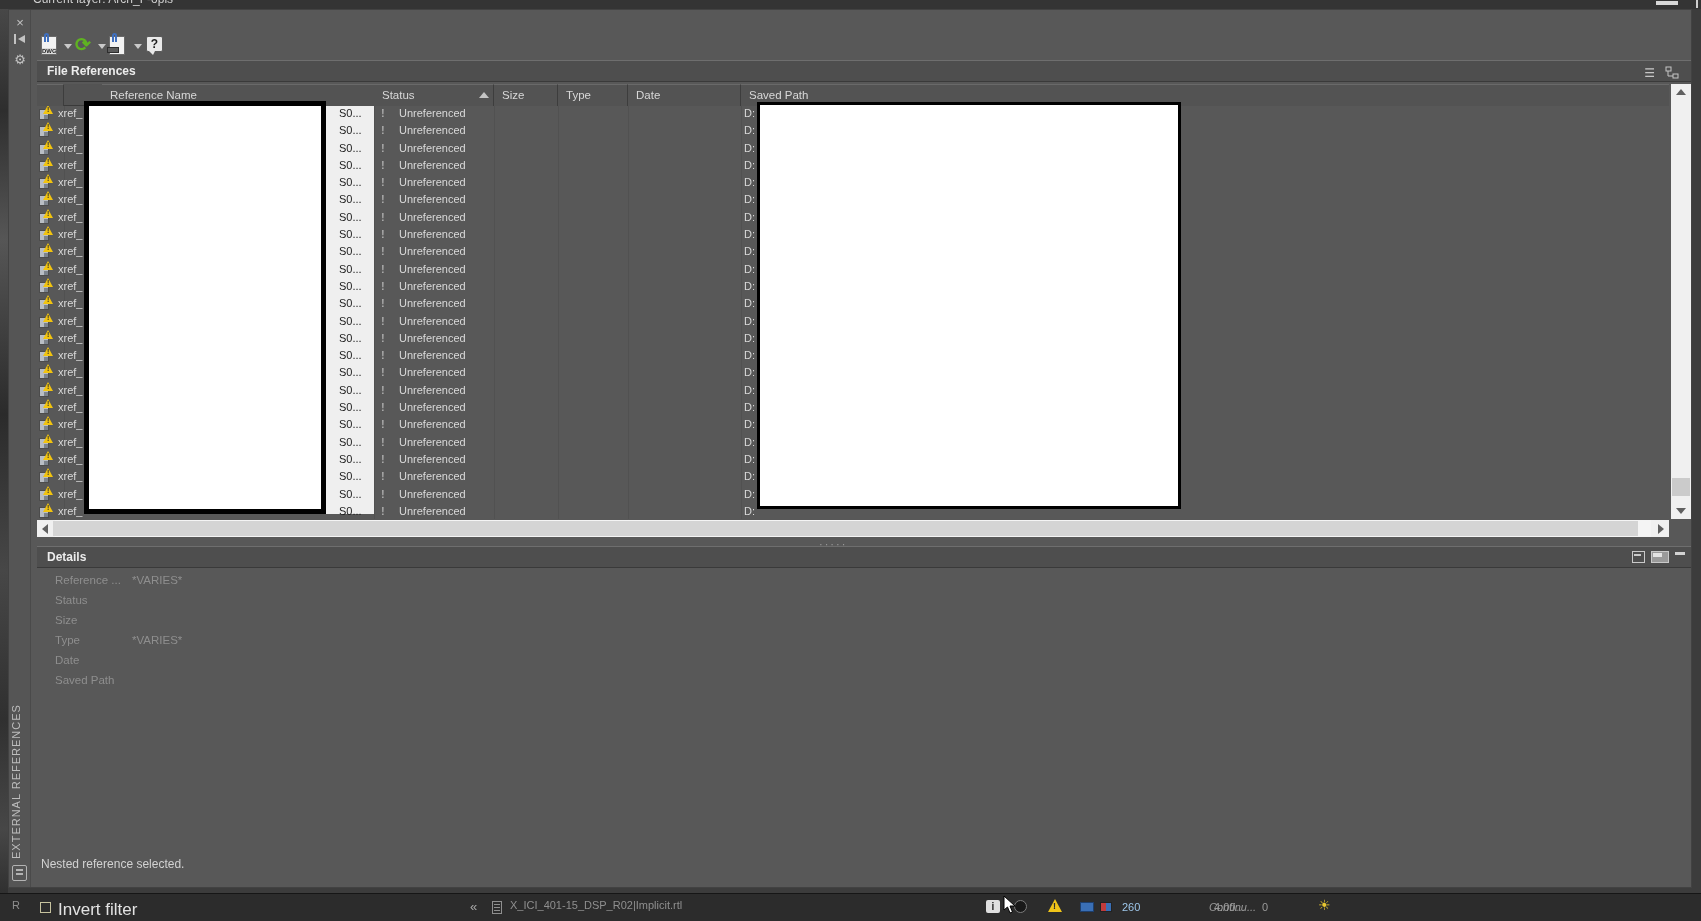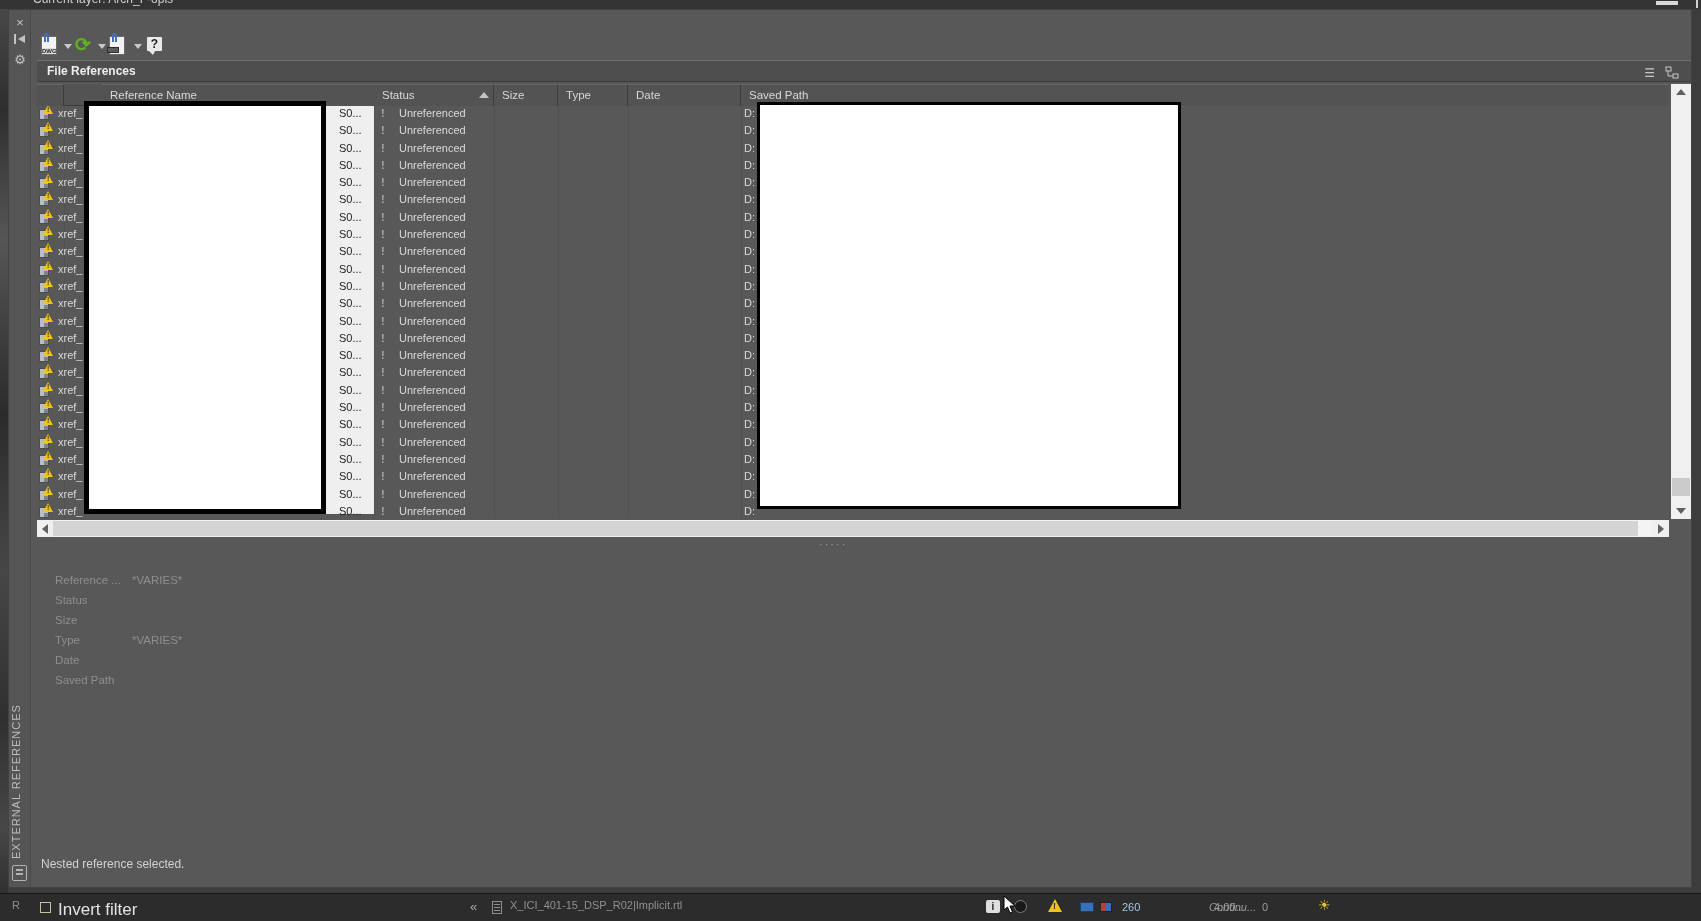--- a/index.html
+++ b/index.html
@@ -518,20 +518,26 @@
       <div class="btn" style="left:0;">
           <div class="tri left"></div>
         </div>
       <div class="hthumb"></div>
       <div class="btn" style="right:0;">
           <div class="tri right"></div>
         </div>
     </div>
     <div class="grip-dots">·····</div>
 
+    <div class="sec-bar" style="top:536px;">
+      <div class="sec-title">Details</div>
+      <div class="page-ic" style="right:46px;top:4px;"></div>
+      <div class="img-ic" style="right:22px;top:4px;"></div>
+      <div class="min-ic" style="right:6px;"></div>
+    </div>
     <div class="dfields">
     <div class="dfield">
       <span class="dlabel">Reference ...</span>
       <span class="dvalue">*VARIES*</span>
     </div>
 
     <div class="dfield">
       <span class="dlabel">Status</span>
       <span class="dvalue"></span>
     </div>

